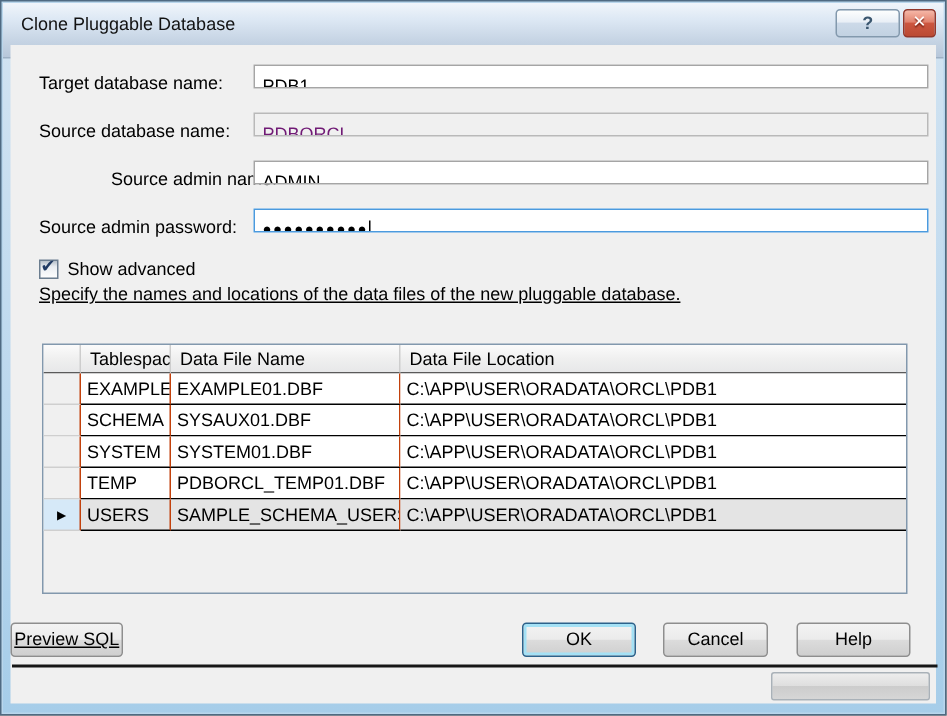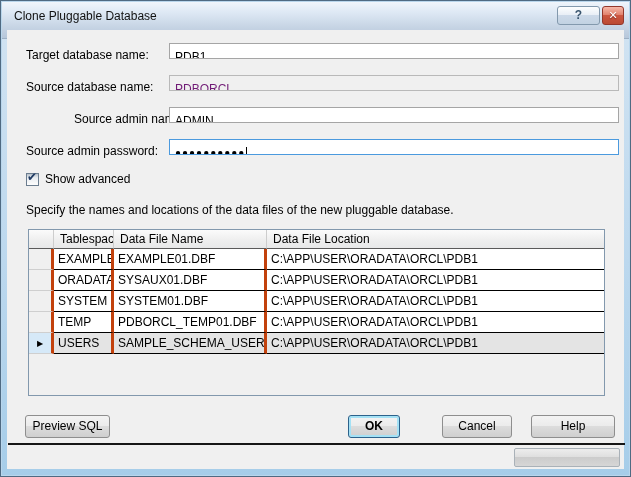--- a/index.html
+++ b/index.html
@@ -41,47 +41,47 @@
   .pw-dots{font-size:10px;letter-spacing:1px;position:relative;top:-1px;}
   .caret{display:inline-block;width:1px;height:13px;background:#000;vertical-align:middle;margin-left:1px;}
 
   .checkbox{
     position:absolute;left:25px;top:172px;width:13px;height:13px;
     border:1px solid #6b7d8f;background:linear-gradient(180deg,#b6c0ca 0%,#e9edf1 35%,#fdfdfd 100%);
   }
   .checkbox .check{position:absolute;left:0px;top:-4px;font-size:12px;color:#1f3a63;font-weight:bold;}
   .chk-label{position:absolute;left:44px;top:171px;}
 
-  .description{position:absolute;left:25px;top:202px;}
+  .description{position:absolute;left:25px;top:188px;text-decoration:underline;}
 
   .grid{
     position:absolute;left:27px;top:228px;width:577px;height:167px;
     border:1px solid #8298ad;background:#f0f0f0;overflow:hidden;
   }
   .thead{display:grid;grid-template-columns:25px 60px 153px 1fr;height:19px;
     background:linear-gradient(180deg,#fbfbfb 0%,#efefef 50%,#e6e7e8 100%);}
   .thead .hcell{line-height:18px;padding-left:6px;border-right:1px solid #cdcdcd;border-bottom:1px solid #5a5a5a;white-space:nowrap;overflow:hidden;}
   .thead .hcell:last-child{border-right:none;}
   .trow{display:grid;grid-template-columns:25px 60px 153px 1fr;height:21px;}
-  .trow .cell{background:#fff;line-height:20px;padding-left:4px;border-right:3px solid #c2410c;border-bottom:1px solid #000;white-space:nowrap;overflow:hidden;}
+  .trow .cell{background:#fff;line-height:20px;padding-left:4px;border-right:1px solid #c2410c;border-bottom:1px solid #000;white-space:nowrap;overflow:hidden;}
   .trow .cell:last-child{border-right:none;}
   .trow .cell.sel{background:#f0f0f0;border-bottom:1px solid #cfcfcf;padding-left:0;text-align:center;font-size:8px;line-height:21px;}
   .trow.selected .cell{background:#e4e4e4;}
   .trow.selected .cell.sel{background:#d6e9f8;}
 
   .btn{
     position:absolute;top:414px;height:23px;border:1px solid #8e8e8e;border-radius:3px;
     background:linear-gradient(180deg,#f3f3f3 0%,#ebebeb 49%,#dcdcdc 50%,#cfcfcf 100%);
     text-align:center;line-height:21px;font-size:12px;cursor:default;
   }
   .btn.focused{border:1px solid #2c628b;box-shadow:inset 0 0 0 2px #a4e1f5;}
-  #btn-preview{left:24px;width:85px;}
-  #btn-ok{left:347px;width:52px;font-weight:bold;}
+  #btn-preview{left:6px;width:75px;text-decoration:underline;}
+  #btn-ok{left:347px;width:76px;}
   #btn-cancel{left:441px;width:70px;}
-  #btn-help{left:530px;width:84px;}
+  #btn-help{left:530px;width:76px;}
 
   .separator{position:absolute;left:7px;top:442px;width:617px;height:2px;background:#161616;}
   .disabled-btn{
     position:absolute;left:513px;top:447px;width:106px;height:19px;
     border:1px solid #a9b1b8;border-radius:2px;
     background:linear-gradient(180deg,#ededed 0%,#dedede 49%,#cccccc 50%,#d6d6d6 100%);
   }
 </style>
 </head>
 <body>
@@ -125,21 +125,21 @@
     </div>
     <div>
         <div class="trow">
       <div class="cell sel"></div>
       <div class="cell">EXAMPLE</div>
       <div class="cell">EXAMPLE01.DBF</div>
       <div class="cell">C:\APP\USER\ORADATA\ORCL\PDB1</div>
     </div>
         <div class="trow">
       <div class="cell sel"></div>
-      <div class="cell">ORADATA</div>
+      <div class="cell">SCHEMA</div>
       <div class="cell">SYSAUX01.DBF</div>
       <div class="cell">C:\APP\USER\ORADATA\ORCL\PDB1</div>
     </div>
         <div class="trow">
       <div class="cell sel"></div>
       <div class="cell">SYSTEM</div>
       <div class="cell">SYSTEM01.DBF</div>
       <div class="cell">C:\APP\USER\ORADATA\ORCL\PDB1</div>
     </div>
         <div class="trow">

